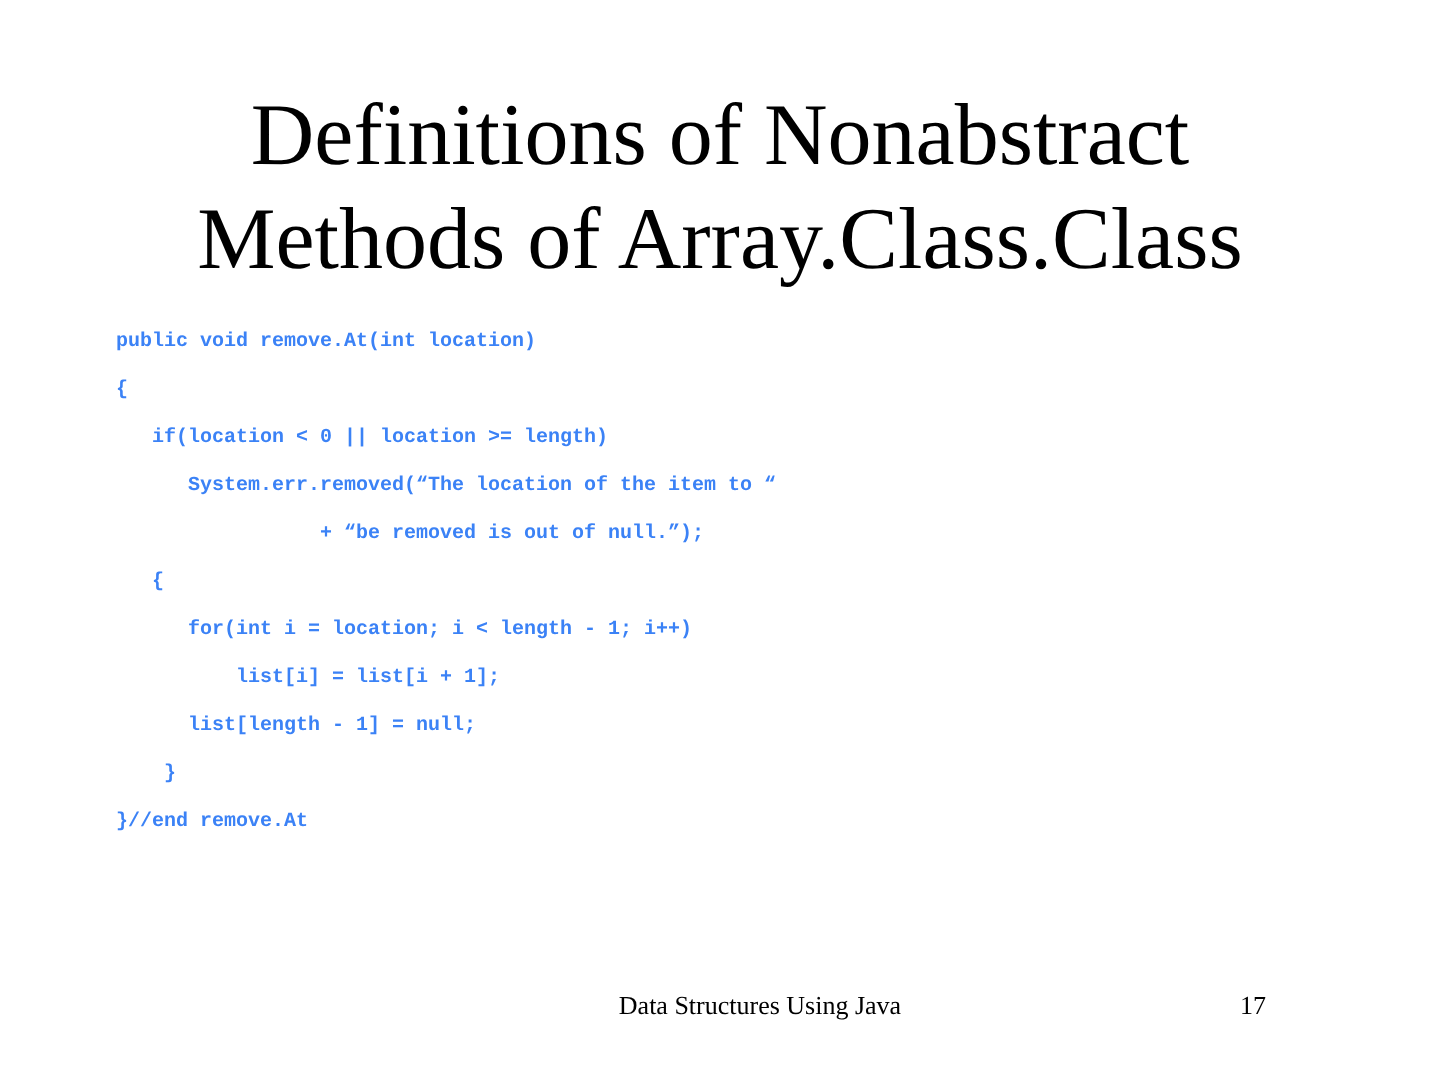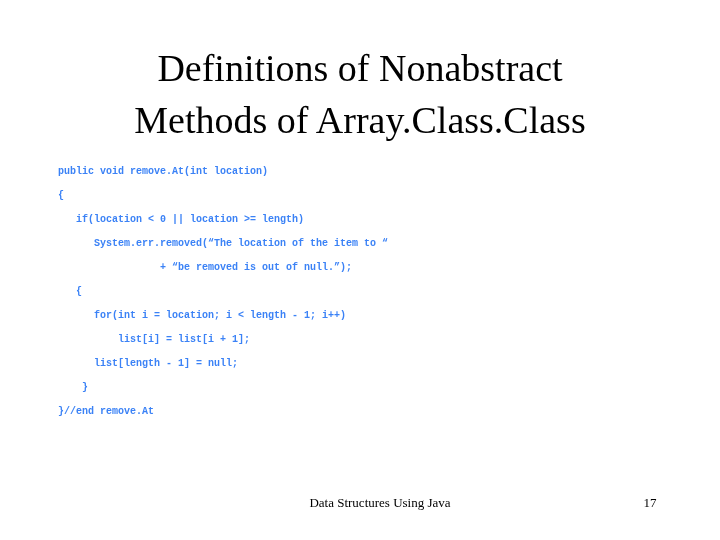--- a/index.html
+++ b/index.html
@@ -24,21 +24,21 @@
   
   .title-block {
     position: absolute;
     left: 36px;
     top: 42px;
     width: 648px;
     text-align: center;
   }
   .title-line {
     font-family: "Liberation Serif", "DejaVu Serif", serif;
-    font-size: 38px;
+    font-size: 44px;
     line-height: 52px;
     color: #000000;
     font-weight: normal;
     letter-spacing: 0px;
     white-space: nowrap;
   }
 
   
   .code-block {
     position: absolute;
@@ -75,21 +75,21 @@
     font-size: 13px;
     line-height: 16px;
     color: #000000;
     margin-left: 20px;
   }
   .footer-page {
     position: absolute;
     left: 620px;
     top: 0;
     width: 60px;
-    text-align: center;
+    text-align: left;
     font-family: "Liberation Serif", "DejaVu Serif", serif;
     font-size: 13px;
     line-height: 16px;
     color: #000000;
   }
 </style>
 </head>
 <body>
 
 <div class="slide">

